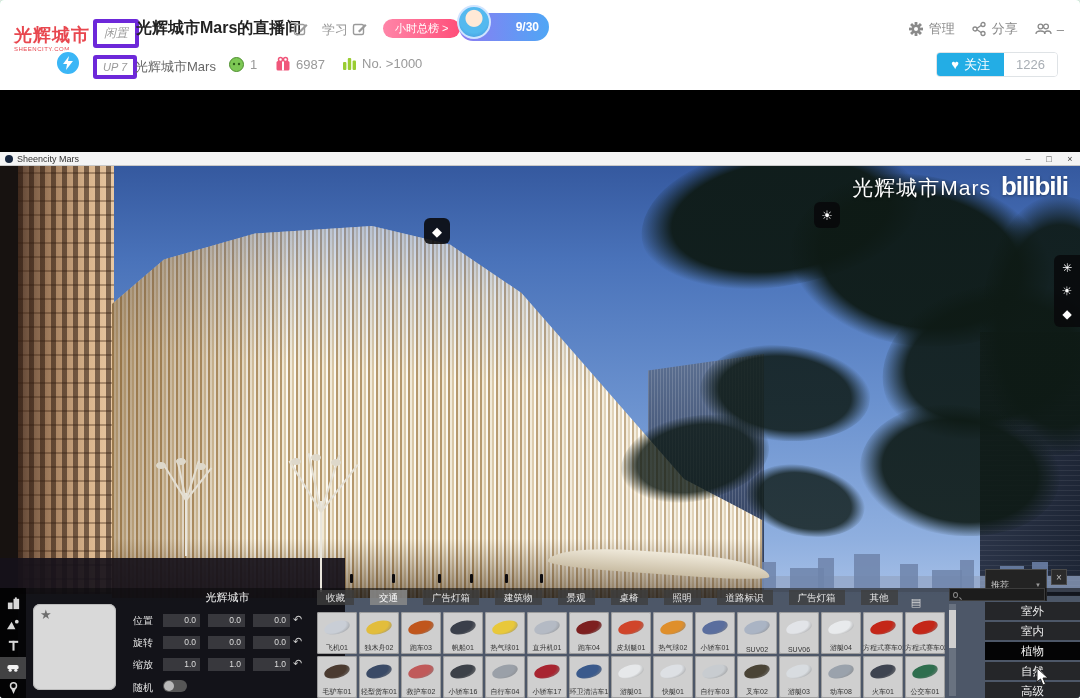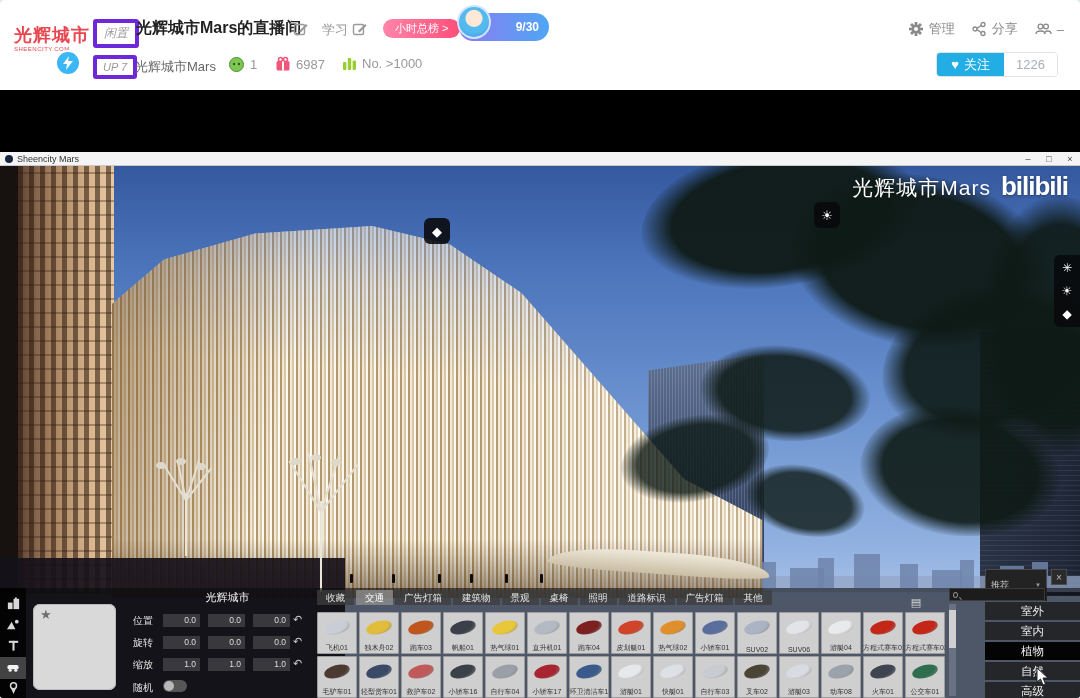--- a/index.html
+++ b/index.html
@@ -123,21 +123,21 @@
   .erow-label { position:absolute; left:133px; width:28px; font-size:10px; color:#e6e6e6; }
   .eval { position:absolute; width:37px; height:13px; background:rgba(255,255,255,.16); color:#ddd;
           font-size:8.5px; line-height:13px; padding-right:4px; text-align:right; cursor:text; }
   .eundo { position:absolute; left:293px; width:14px; font-size:11px; color:#ccc; cursor:pointer; }
   .toggle { position:absolute; left:163px; width:24px; height:12px; border-radius:6px; background:#565656; cursor:pointer; }
   .toggle .knob { position:absolute; left:1px; top:1px; width:10px; height:10px; border-radius:50%; background:#b9b9b9; }
 
   .rtools { position:absolute; left:905px; top:0; width:22px; }
   .rtool { position:absolute; left:0; width:22px; text-align:center; color:#d8d8d8; font-size:11px; cursor:pointer; }
 
-  .tabs { position:absolute; left:317px; top:2px; height:15px; display:flex; gap:2px; }
+  .tabs { position:absolute; left:317px; top:2px; height:15px; display:flex; gap:16px; }
   .tab { background:rgba(62,62,62,.78); color:#e8e8e8; font-size:9.5px; line-height:15px; padding:0 9px;
          white-space:nowrap; cursor:pointer; }
   .tab.active { background:rgba(138,138,138,.85); color:#fff; }
 
   .grid-row { position:absolute; left:317px; display:flex; gap:2px; }
   .cell { width:40px; height:42px; background:#cfcfcf; border-radius:2px; position:relative; overflow:hidden;
           box-shadow:inset 0 0 0 1px #9c9c9c; cursor:pointer; }
   .cell .blobthumb { position:absolute; left:7px; top:9px; width:26px; height:13px; border-radius:50%;
           transform:rotate(-14deg); }
   .cell .clabel { position:absolute; left:0; bottom:1px; width:100%; text-align:center; font-size:7px; color:#333;

